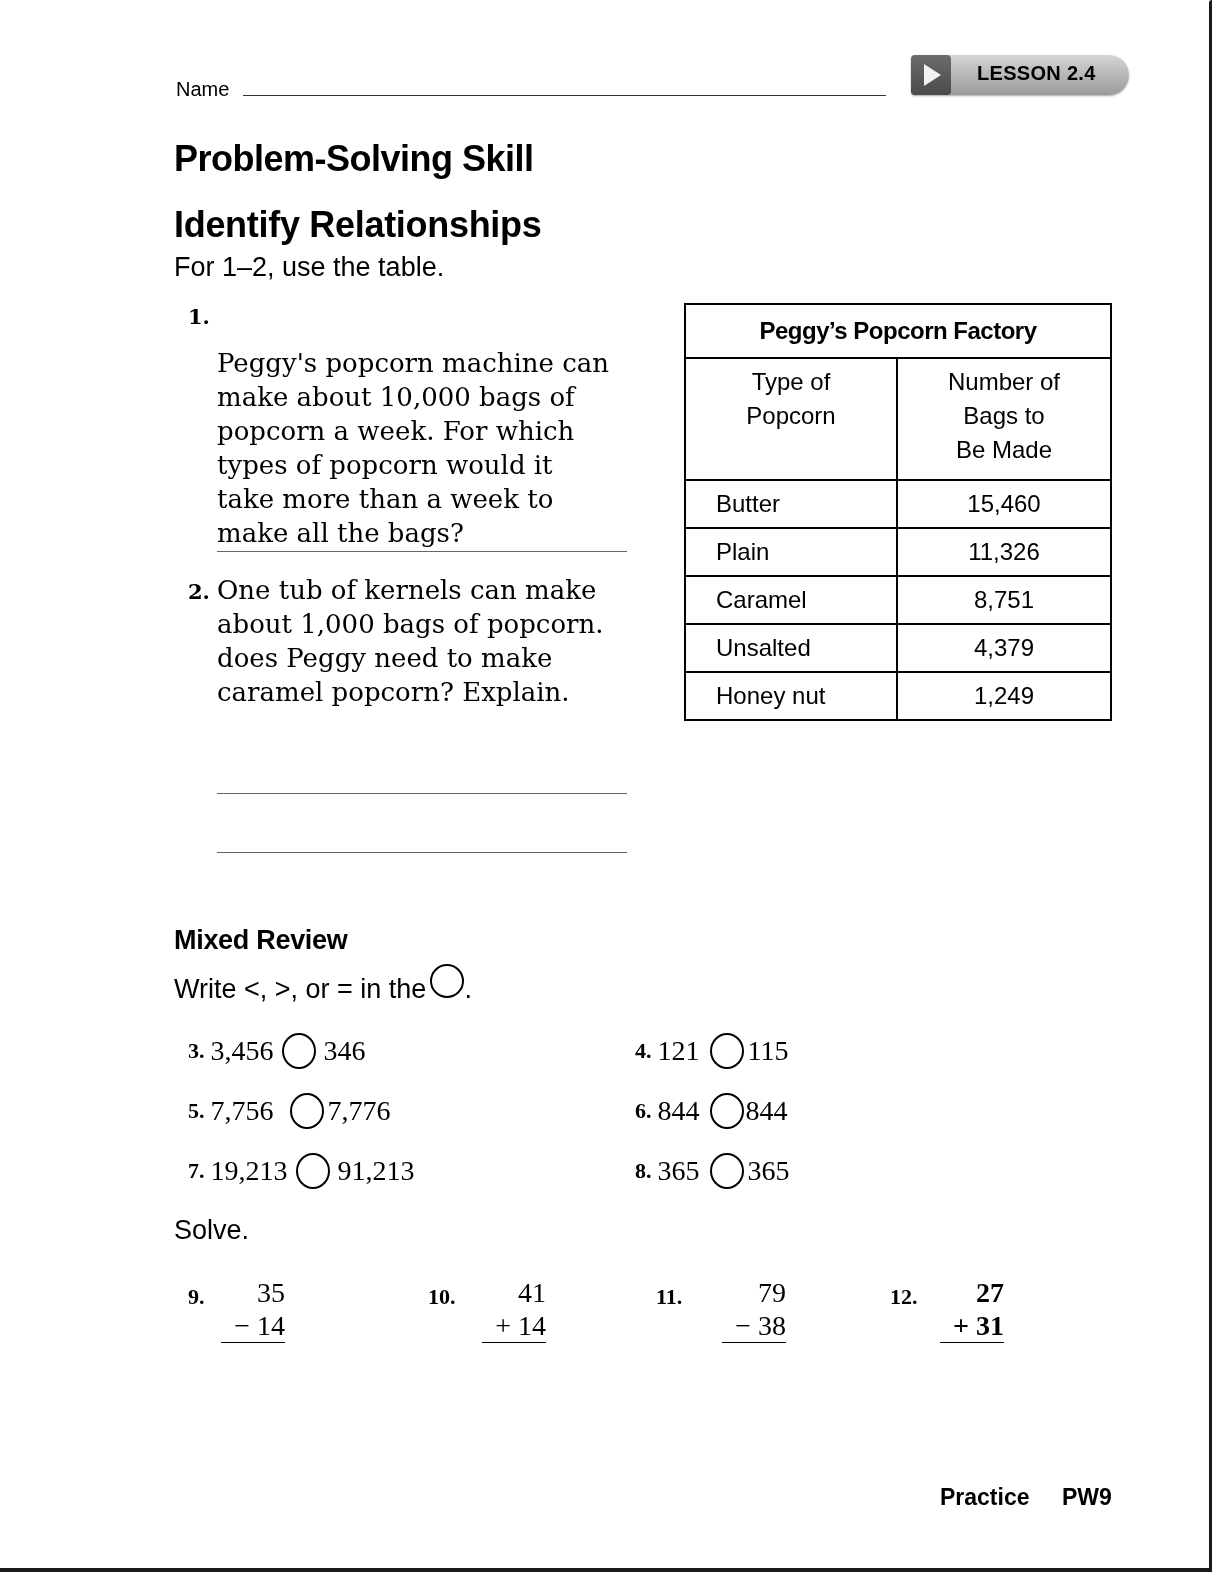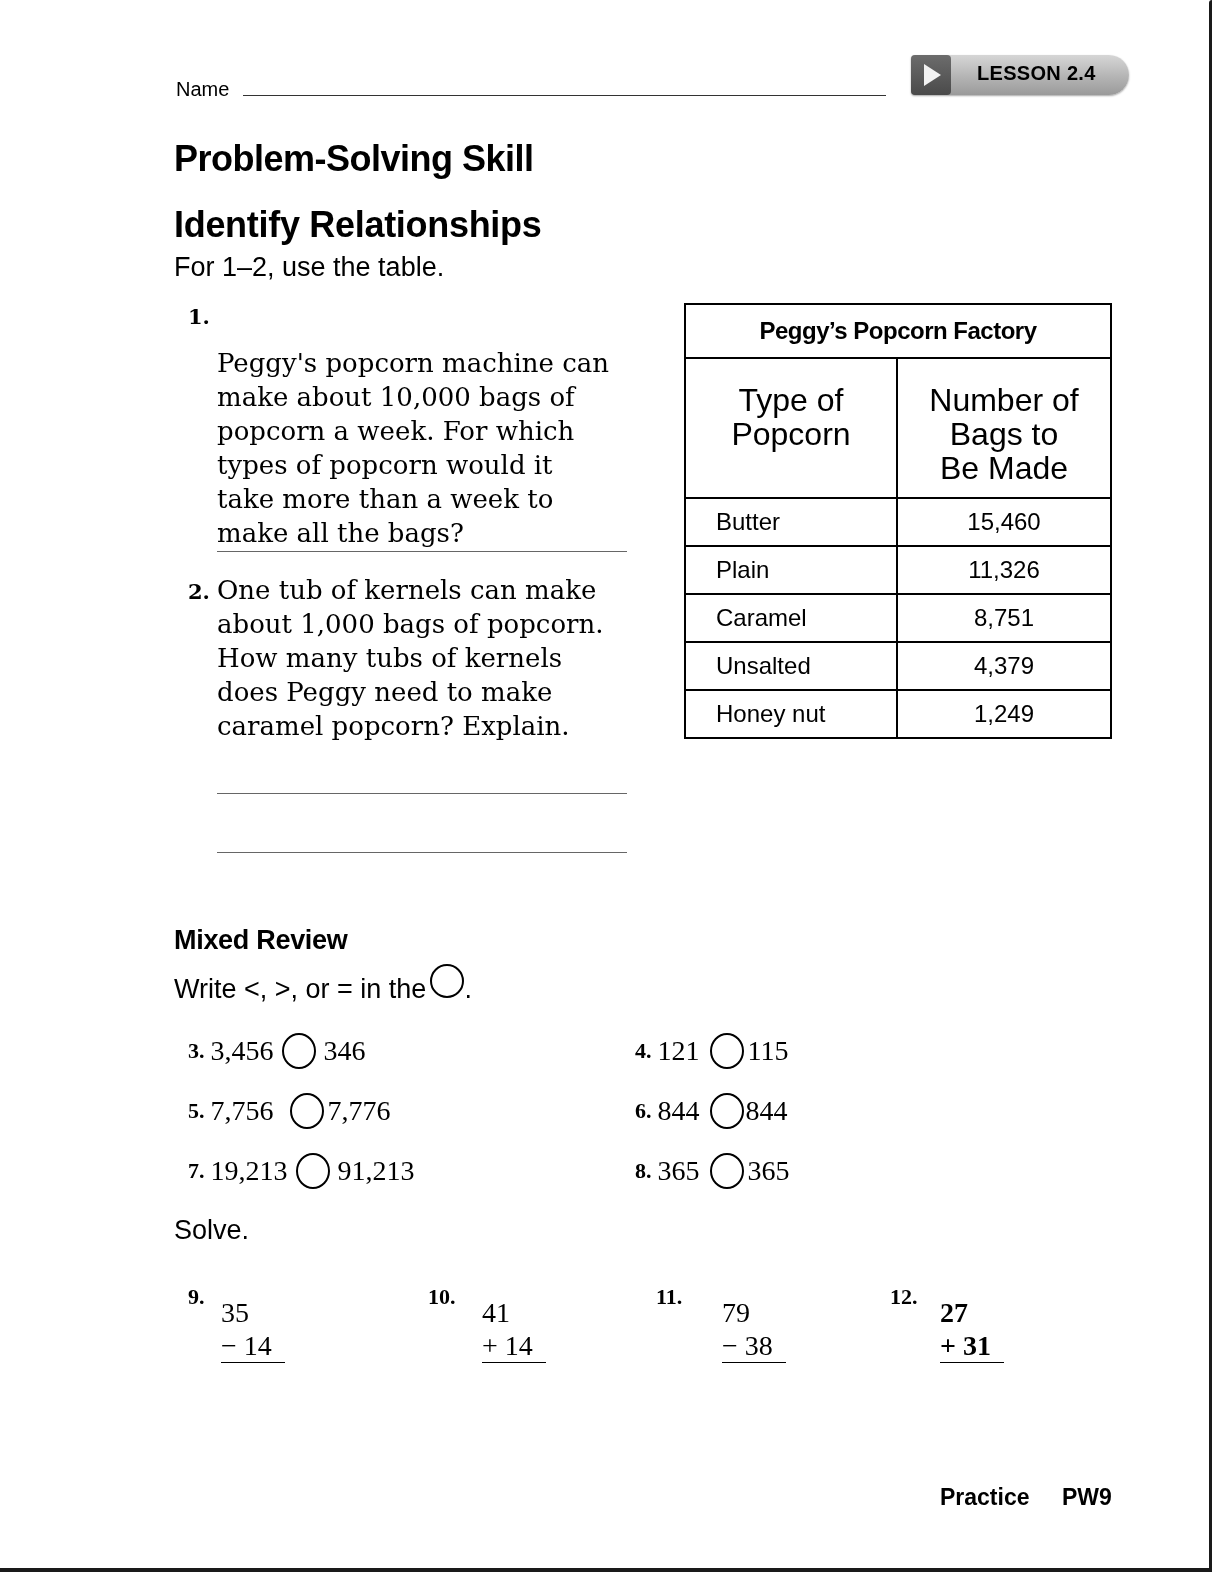--- a/index.html
+++ b/index.html
@@ -30,37 +30,37 @@
   .instr { left:174px; top:252px; font-size:27px; }
 
   .q-num { font-family:"DejaVu Serif", "Liberation Serif", serif; font-weight:bold; font-size:21px; }
   .q-text { font-family:"DejaVu Serif", "Liberation Serif", serif; font-size:26px; line-height:34px; }
   .answer-line { height:0; border-top:1.5px solid #666; width:410px; left:217px; }
 
   
   .tbl { left:684px; top:303px; width:428px; border-collapse:collapse; border:2px solid #c2410c; }
   .tbl td, .tbl th { border:2px solid #000; padding:0; }
   .tbl .cap { height:52px; text-align:center; font-size:24px; font-weight:bold; letter-spacing:-0.5px; }
-  .tbl .hdr { height:114px; vertical-align:top; text-align:center; font-size:32px; font-weight:normal; line-height:34px; padding-top:24px; }
+  .tbl .hdr { height:114px; vertical-align:top; text-align:center; font-size:24px; font-weight:normal; line-height:34px; padding-top:6px; }
   .tbl td.row { height:46px; font-size:24px; }
   .tbl td.type { padding-left:30px; width:180px; }
   .tbl td.num { text-align:center; }
 
   .mixed { left:174px; top:925px; font-size:27px; font-weight:900; letter-spacing:-0.3px; }
   .write { left:174px; top:972px; font-size:27px; display:flex; align-items:center; }
   .write .ico-circle { width:30px; height:30px; border:2px solid #000; border-radius:50%; display:inline-block; margin-left:4px; position:relative; top:-8px; }
 
   .cmp { font-family:"Liberation Serif", "DejaVu Serif", serif; font-size:28px; display:flex; align-items:center; }
   .cmp .num-lbl { font-weight:bold; font-size:22px; margin-right:6px; }
   .cmp .circ { width:34px; height:36px; border:2px solid #000; border-radius:50%; display:inline-block; margin:0 8px; box-sizing:border-box; }
 
   .solve { left:174px; top:1215px; font-size:27px; }
   .prob { font-family:"Liberation Serif", "DejaVu Serif", serif; }
   .prob .pn { position:absolute; font-weight:bold; font-size:22px; top:8px; }
-  .prob .stack { position:absolute; top:0; width:64px; text-align:left; font-size:28px; line-height:33px;margin-top:20px; }
+  .prob .stack { position:absolute; top:0; width:64px; text-align:right; font-size:28px; line-height:33px; }
   .prob .stack .bottom { border-bottom:1.5px solid #000; }
 
   .footer { top:1484px; font-size:23px; font-weight:bold; }
 </style>
 </head>
 <body>
 
 <div class="frame-right"></div>
 <div class="frame-bottom"></div>
 
@@ -87,21 +87,20 @@
     <div>make all the bags?</div>
   </div>
 </div>
 <div class="abs answer-line" style="top:551px;"></div>
 
 <div class="abs" style="left:188px; top:573px;">
   <span class="q-num abs" style="left:0; top:6px;">2.</span>
   <div class="q-text abs" style="left:29px; top:0; width:440px;">
     <div>One tub of kernels can make</div>
     <div>about 1,000 bags of popcorn.</div>
-    <div>How many tubs of kernels</div>
     <div>does Peggy need to make</div>
     <div>caramel popcorn? Explain.</div>
   </div>
 </div>
 <div class="abs answer-line" style="top:793px;"></div>
 <div class="abs answer-line" style="top:852px;"></div>
 
 <table class="abs tbl">
   <tbody>
       <tr>

